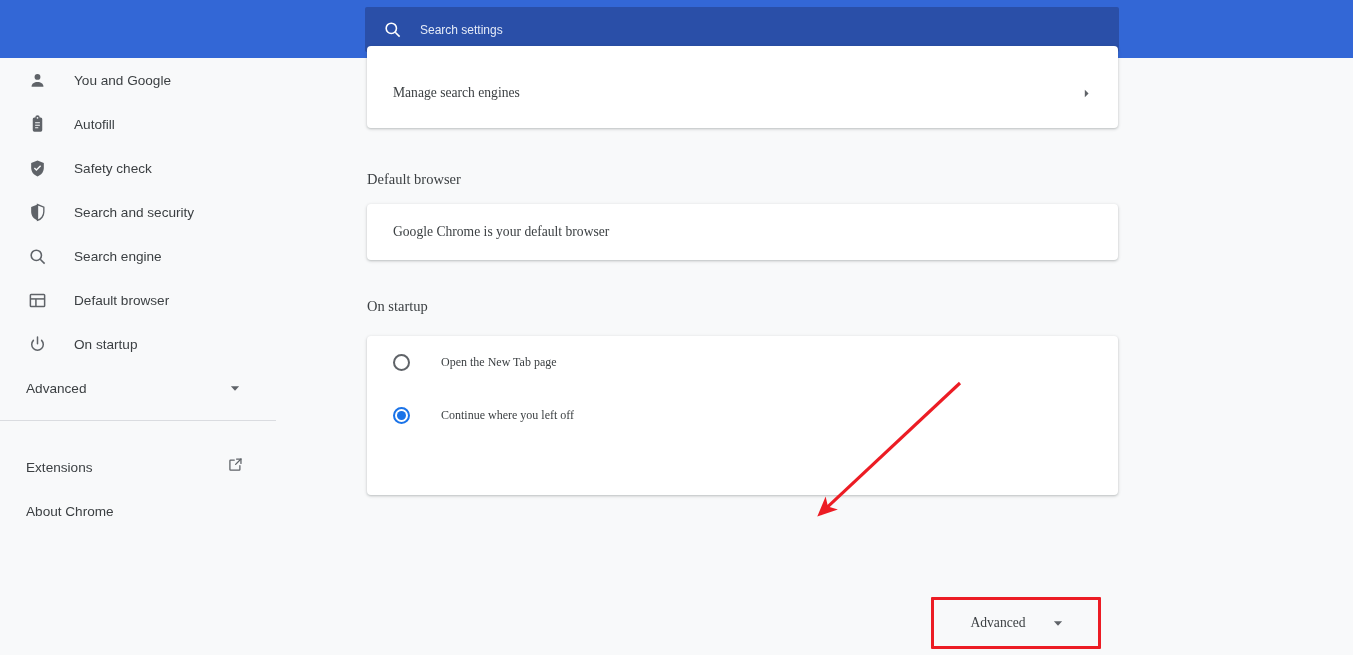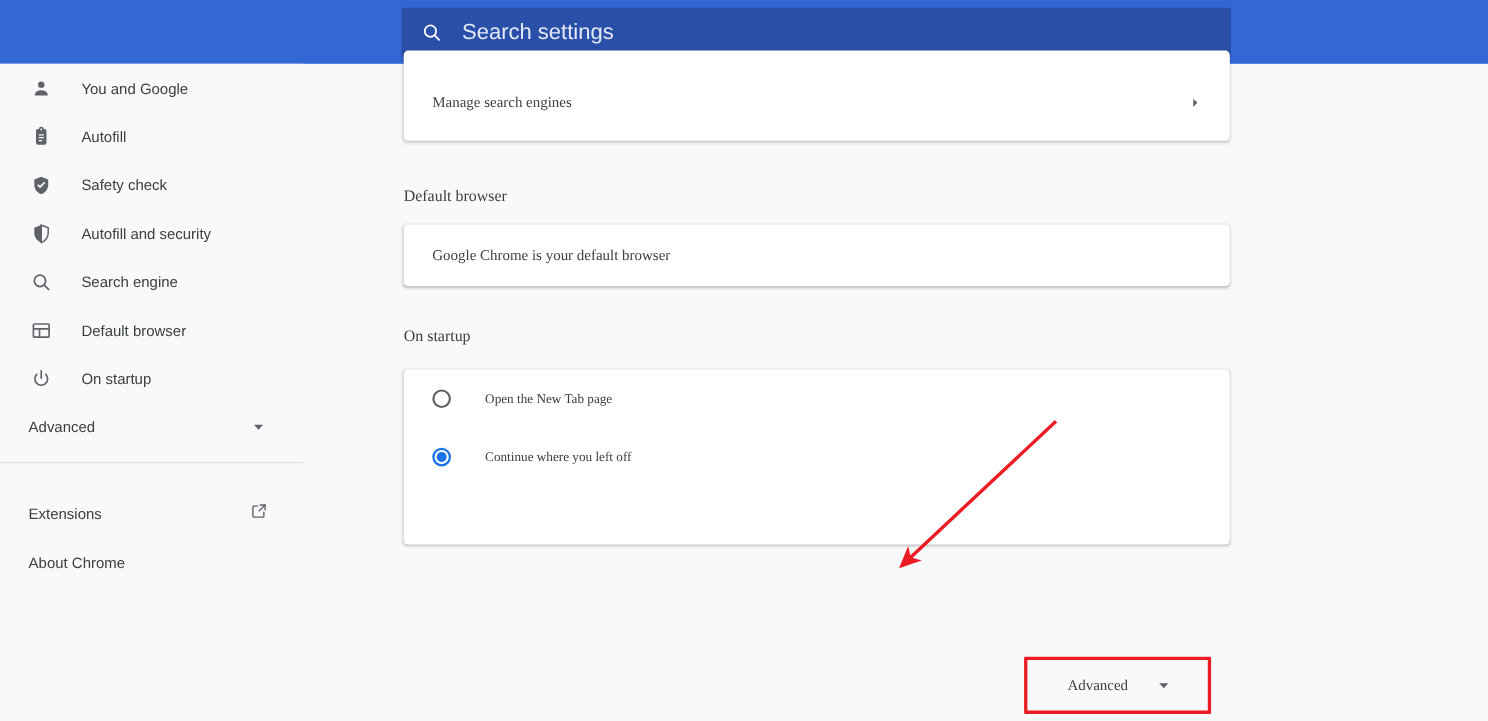--- a/index.html
+++ b/index.html
@@ -22,21 +22,21 @@
     color: #ffffff; font-size: 18px; letter-spacing: .2px; margin-top: 40px;
   }
   .search-box {
     position: absolute; left: 365px; top: 7px;
     width: 754px; height: 45px;
     background: #2a4fa8; border-radius: 2px;
     display: flex; align-items: center;
   }
   .search-icon { margin-left: 18px; display:flex; align-items:center; }
   .search-placeholder {
-    margin-left: 18px; color: #e4eaf7; font-size: 20px;
+    margin-left: 18px; color: #e4eaf7; font-size: 12px;
   }
 
   
   .sidebar {
     position: absolute; left: 0; top: 58px;
     width: 276px; height: 425px; background: #f8f9fa;
   }
   .nav-item {
     position: relative; display: flex; align-items: center;
     height: 44px; padding-left: 26px; cursor: pointer;
@@ -170,21 +170,21 @@
       <span class="nav-label">Safety check</span>
     </div>
 
     <div class="nav-item">
       <span class="nav-ico">
         <svg width="19" height="19" viewBox="0 0 24 24" fill="#5f6368">
           <path d="M12 2 4 5.2v6c0 5 3.4 9.6 8 10.8V2z"></path>
           <path d="M12 2v20c4.6-1.2 8-5.8 8-10.8v-6z" fill="none" stroke="#5f6368" stroke-width="1.7"></path>
         </svg>
       </span>
-      <span class="nav-label">Autofill and security</span>
+      <span class="nav-label">Search and security</span>
     </div>
 
 
     <div class="nav-item">
       <span class="nav-ico">
         <svg width="19" height="19" viewBox="0 0 24 24" fill="none" stroke="#5f6368" stroke-width="2">
           <circle cx="10.5" cy="10.5" r="6.5"></circle>
             <line x1="15.4" y1="15.4" x2="21" y2="21"></line>
         </svg>
       </span>

